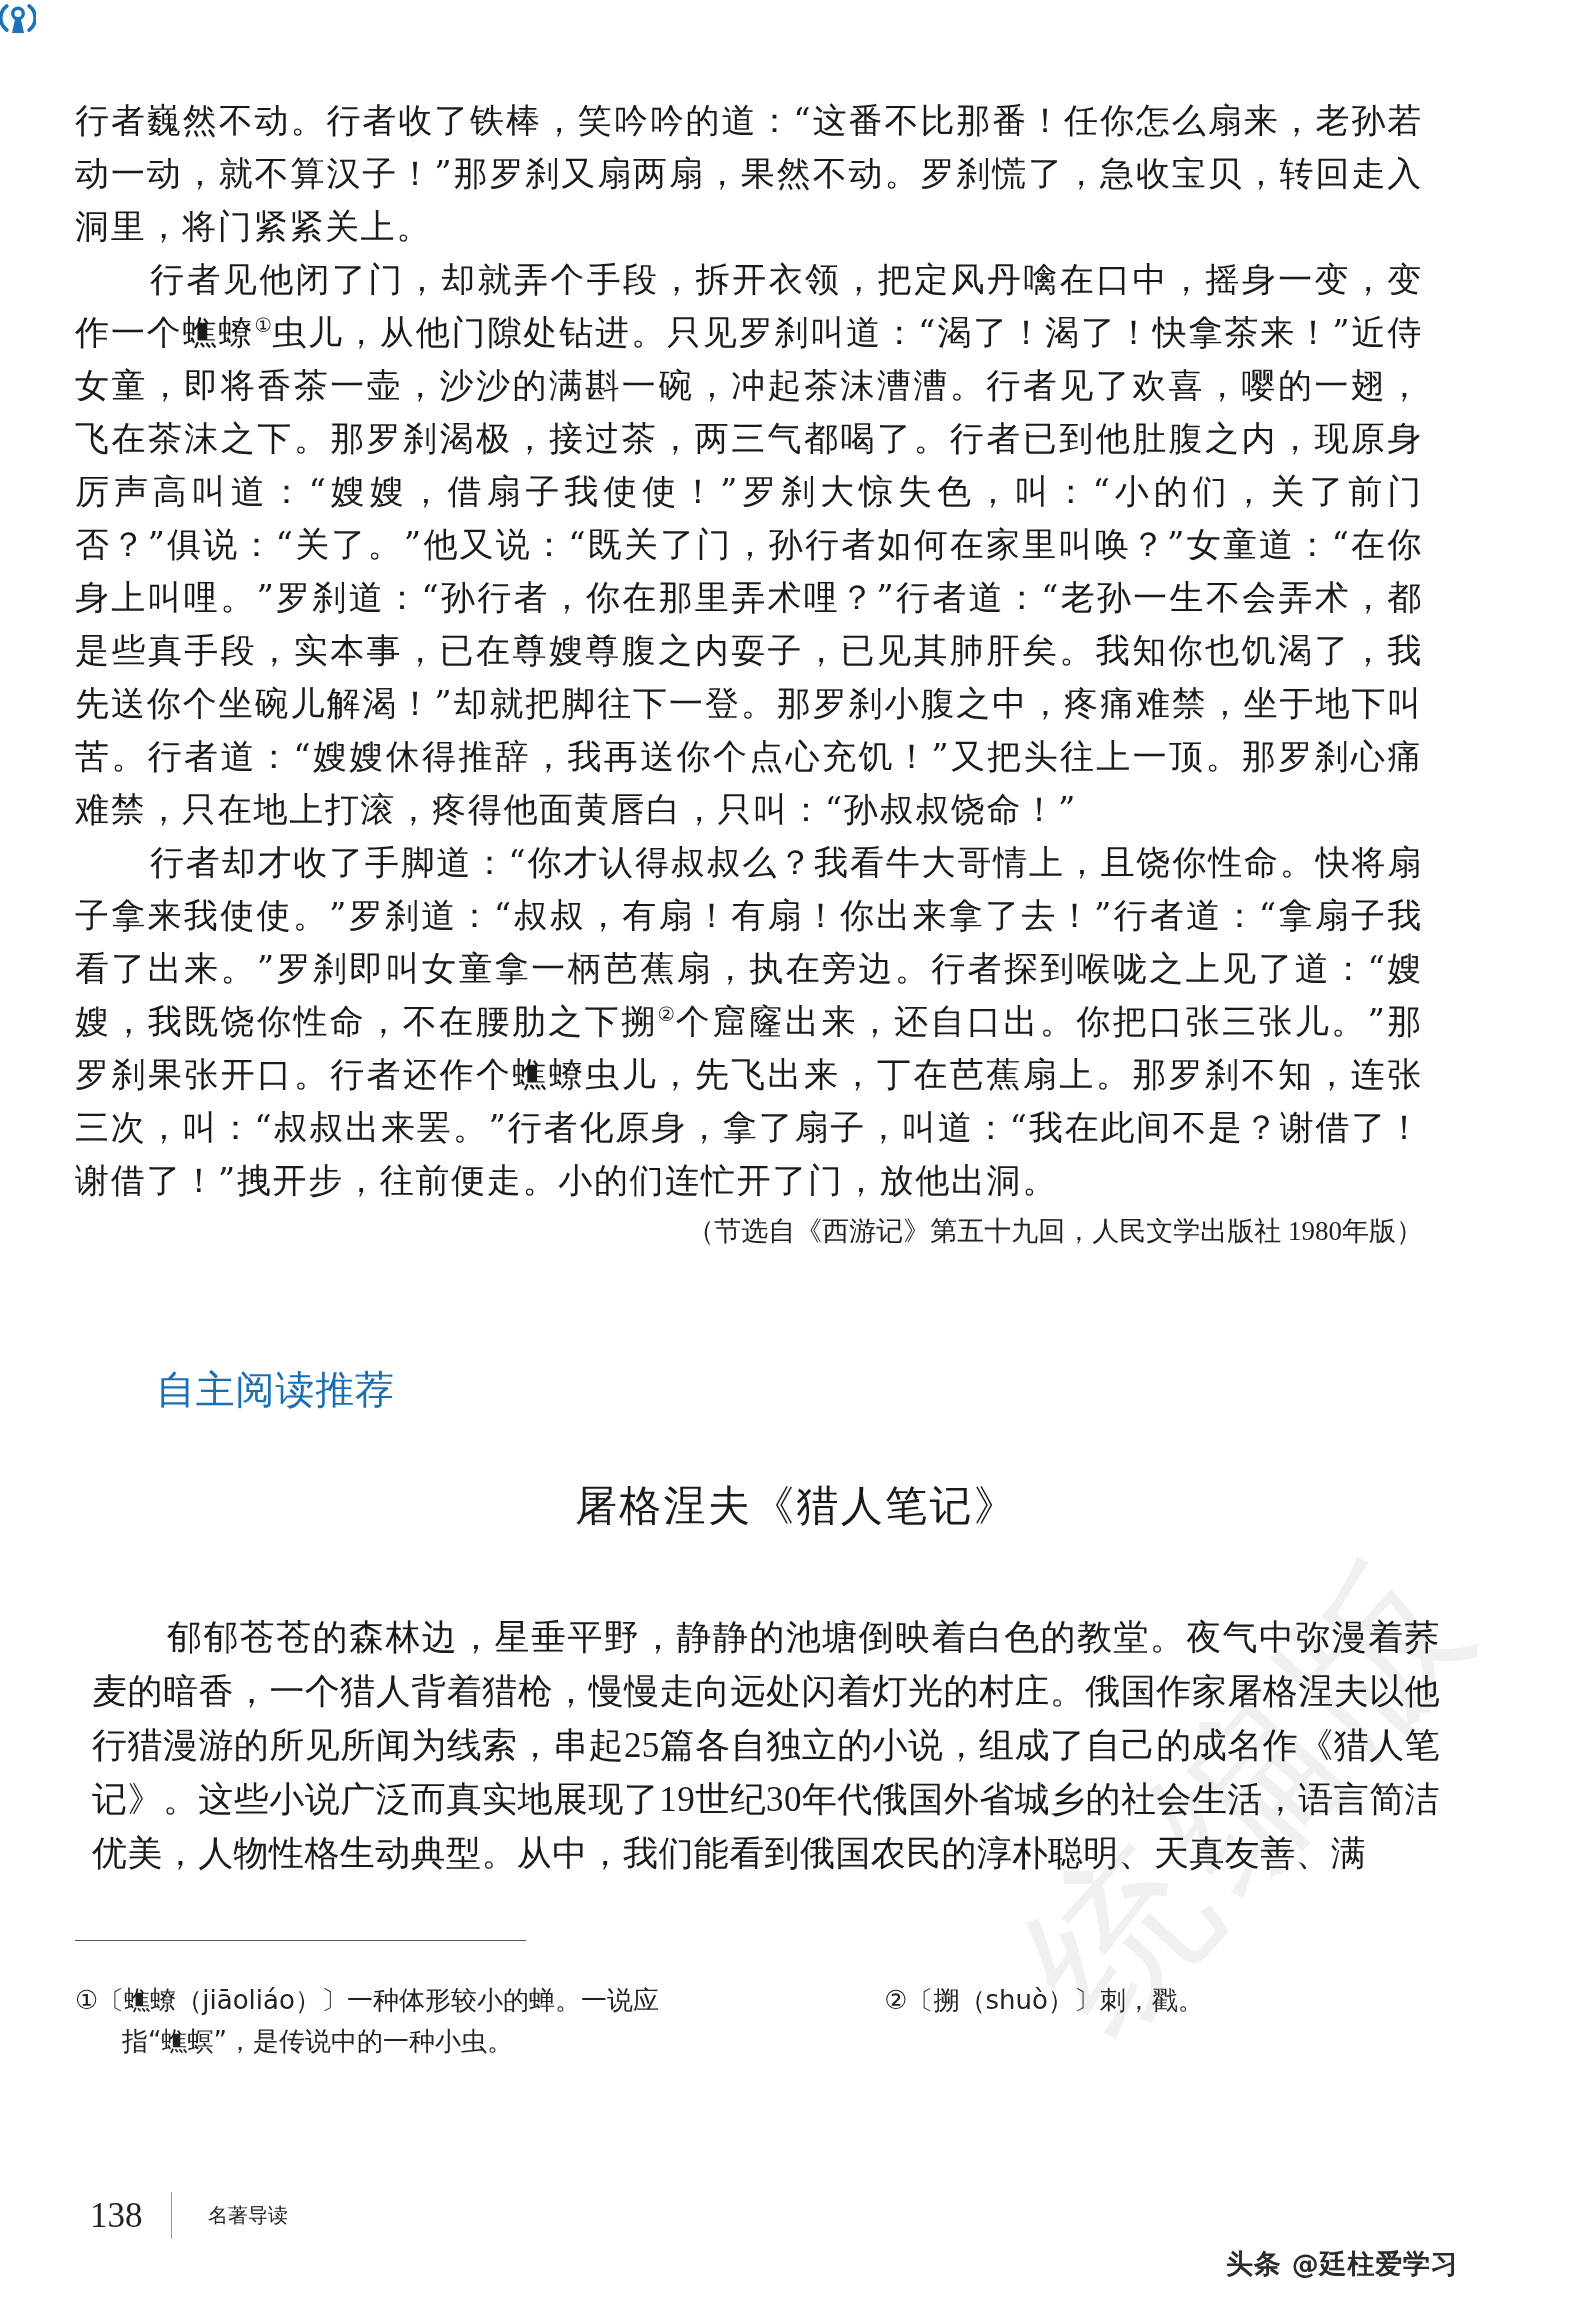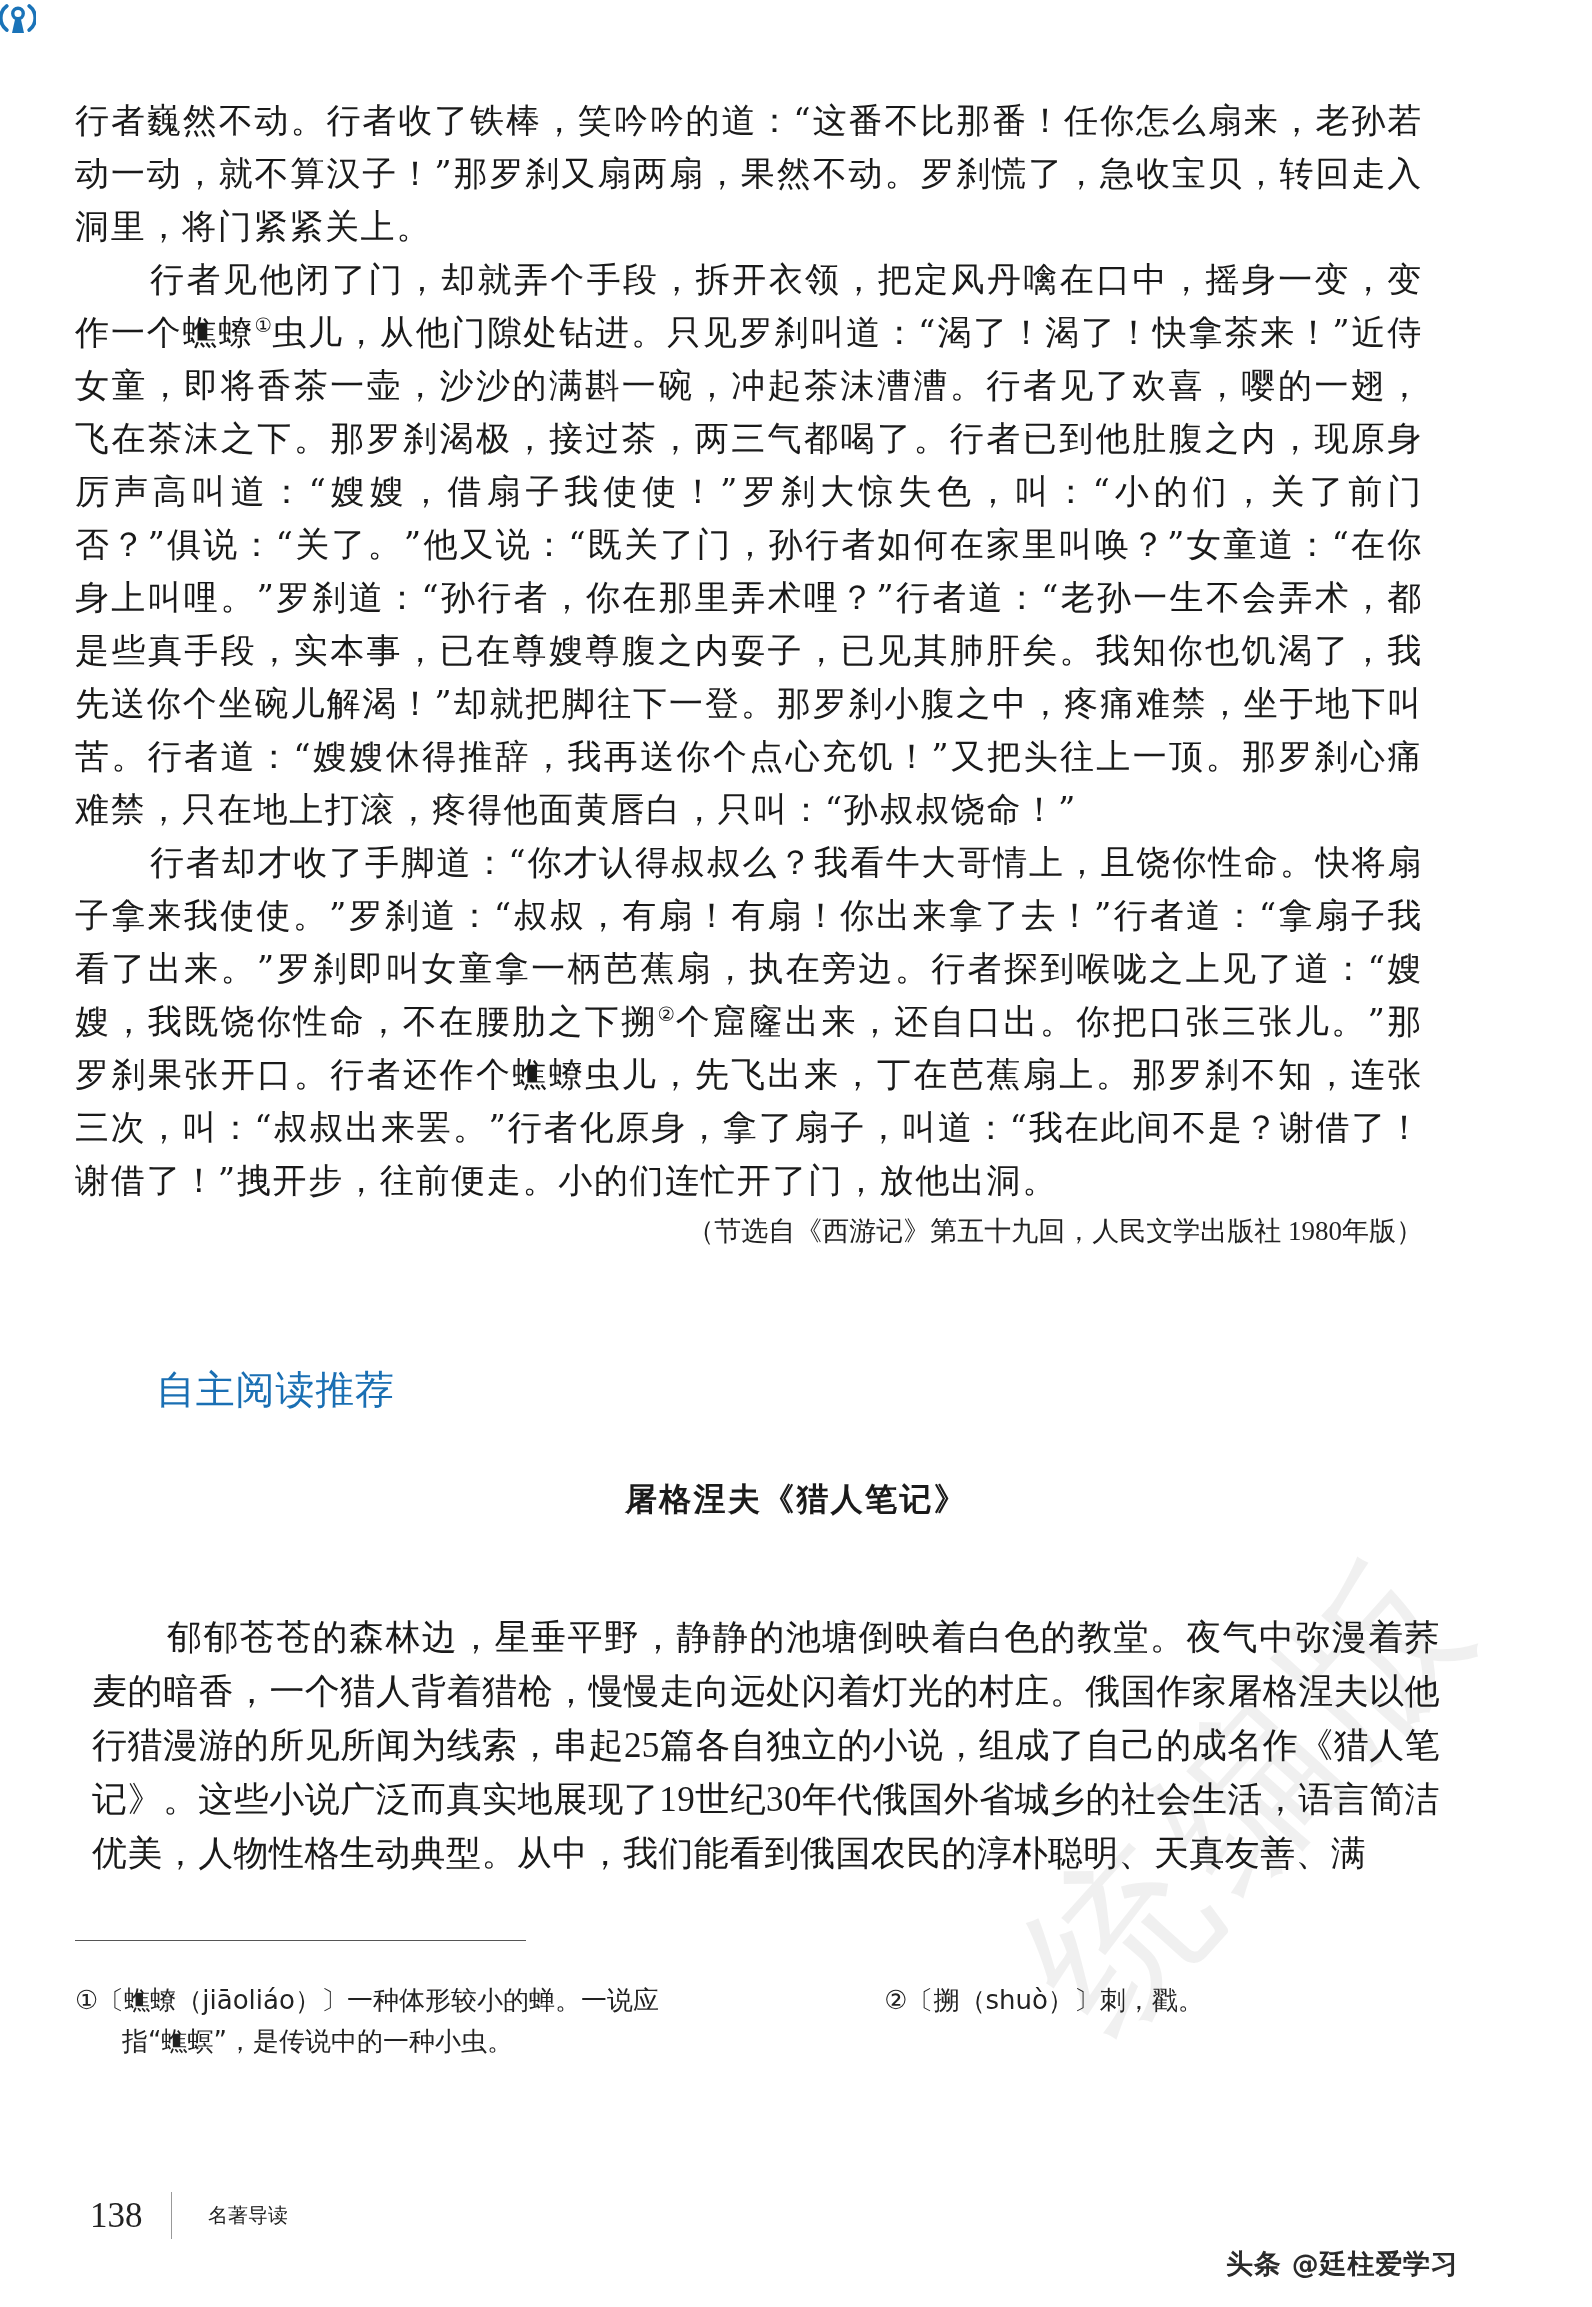--- a/index.html
+++ b/index.html
@@ -61,24 +61,23 @@
       color: #1a6fb3;
       font-family: "DejaVu Sans", sans-serif;
       letter-spacing: 0.8px;
     }
     .book-title {
       position: absolute;
       left: 0;
       width: 1593px;
       top: 1478px;
       text-align: center;
-      font-size: 32px;
+      font-size: 42px;
       letter-spacing: 2.3px;
       font-family: "DejaVu Serif", serif;
-      font-weight: bold;
     }
     .intro {
       position: absolute;
       left: 75px;
       top: 1594px;
       width: 1348px;
       font-family: "Liberation Serif", serif;
       font-size: 35px;
       line-height: 54px;
       letter-spacing: 0.4px;

